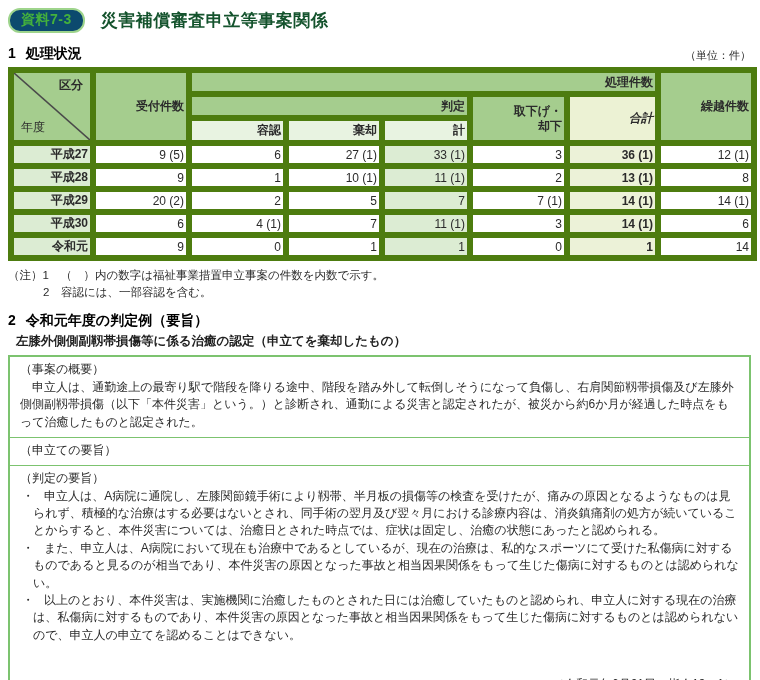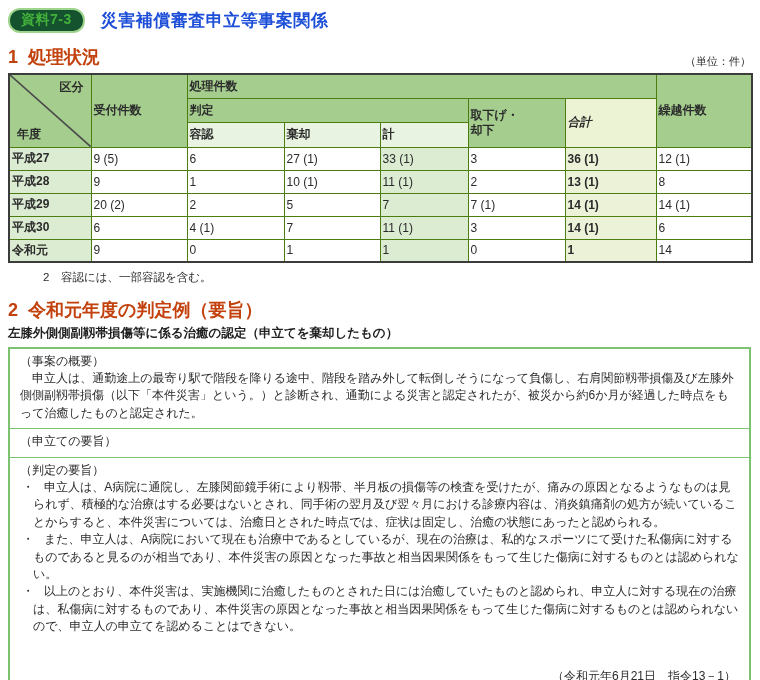--- a/index.html
+++ b/index.html
@@ -4,57 +4,57 @@
 <style>
   * { margin:0; padding:0; box-sizing:border-box; }
   html,body { width:760px; height:680px; background:#ffffff; overflow:hidden; }
   body { font-family:"Liberation Sans","DejaVu Sans",sans-serif; color:#2b2b2b; }
   .page { width:760px; height:680px; padding:8px 9px 0 8px; }
 
   
   .doc-header { display:flex; align-items:center; margin-bottom:12px; }
   .badge { display:inline-block; border:2px solid #9ed48c; border-radius:12px;
            padding:1px 11px 2px; color:#44b13c; font-weight:bold; font-size:14px;
-           letter-spacing:0.5px; background:#14532d; }
-  .page-title { font-size:17px; font-weight:bold; color:#1d4ed8; margin-left:16px; letter-spacing:0.5px; }
+           letter-spacing:0.5px; background:#0c4a6e; }
+  .page-title { font-size:17px; font-weight:bold; color:#14532d; margin-left:16px; letter-spacing:0.5px; }
 
   
   .sec-head { display:flex; align-items:flex-end; justify-content:space-between; }
-  .sec-title { font-size:18px; font-weight:bold; color:#c2410c; }
+  .sec-title { font-size:14px; font-weight:bold; color:#000000; }
   .sec-num { margin-right:10px; }
   .unit-note { font-size:11px; color:#2b2b2b;margin-left:20px; }
 
   
   table.proc { border-collapse:collapse; table-layout:fixed; margin-top:4px;
                border:2px solid #3c3c3c; width:743px; }
-  table.proc th, table.proc td { border:1px solid #4d7c0f; font-size:12px;
-               text-align:left; vertical-align:middle; padding:0 2px; }
+  table.proc th, table.proc td { border:6px solid #4d7c0f; font-size:12px;
+               text-align:right; vertical-align:middle; padding:0 2px; }
   table.proc th { font-weight:bold; }
   .hdr-green { background:#a5cd8e; }
   .hdr-light { background:#e8f3e1; }
   .hdr-yellow { background:#ecf2d4;font-style:italic; }
   .cell-rowlabel { background:#dcecd3; font-weight:bold; }
   .cell-kei { background:#dcecd3; }
   .cell-gokei { background:#ecf2d8; font-weight:bold; }
   tr.hrow1 { height:24px; } tr.hrow2 { height:24px; } tr.hrow3 { height:25px; }
   tr.drow { height:23px; }
   th.wrap2 { white-space:pre-line; line-height:1.2; }
   
   th.corner { position:relative; padding:0; }
   th.corner svg { position:absolute; left:0; top:0; width:100%; height:100%; }
   .corner-top { position:absolute; top:4px; right:7px; font-size:12px; font-weight:bold; }
-  .corner-bottom { position:absolute; bottom:4px; left:7px; font-size:12px; font-weight:bold; }
+  .corner-bottom { position:absolute; bottom:4px; left:7px; font-size:12px; font-weight:normal; }
 
   
   .notes { margin-top:6px; font-size:11.5px; line-height:1.45; color:#2b2b2b; }
   .note-line2 { padding-left:35px; }
 
   
   .sec2 { margin-top:12px; }
-  .case-title { font-size:12.5px; font-weight:bold; margin:3px 0 5px; color:#1f1f1f; }
+  .case-title { font-size:12.5px; font-weight:bold; margin:3px 8px 5px; color:#1f1f1f; }
 
   
   .case-box { border:2px solid #7cc36f; background:#ffffff; }
   .box-sec { padding:4px 10px 6px; font-size:12px; line-height:1.45; }
   .box-sec + .box-sec { border-top:1.5px solid #7cc36f; }
   .box-heading { font-size:12px; }
   .indent-para { text-indent:1em; }
   .bullet { position:relative; padding-left:13px; text-indent:11px; }
   .bmark { position:absolute; left:2px; top:0; text-indent:0; }
   .date-line { text-align:right; padding-right:3px;margin-top:32px; }
@@ -159,20 +159,21 @@
         <td>1</td>
         <td class="cell-kei">1</td>
         <td>0</td>
         <td class="cell-gokei">1</td>
         <td>14</td>
       </tr>
     </tbody>
   </table>
 
   <div class="notes">
+    <div>（注）1　（　）内の数字は福祉事業措置申立事案の件数を内数で示す。</div>
     <div class="note-line2">2　容認には、一部容認を含む。</div>
   </div>
 
   <div class="sec2">
     <div class="sec-title">
       <span class="sec-num">2</span><span>令和元年度の判定例（要旨）</span>
     </div>
     <div class="case-title">左膝外側側副靱帯損傷等に係る治癒の認定（申立てを棄却したもの）</div>
 
     <div class="case-box">

